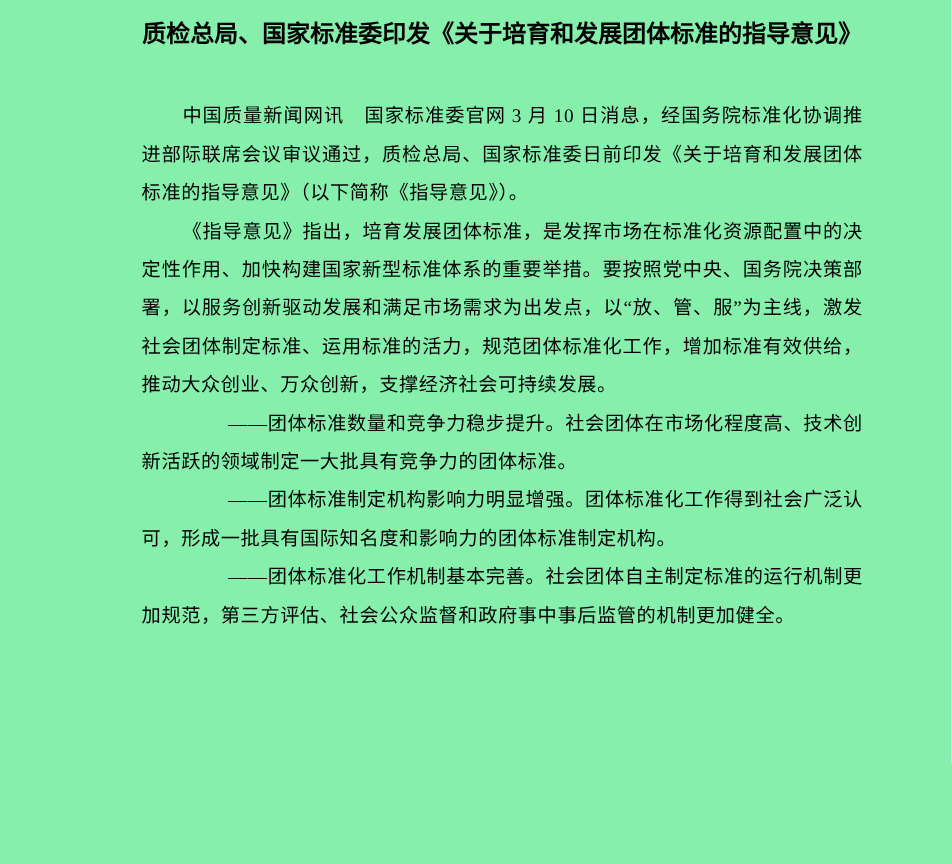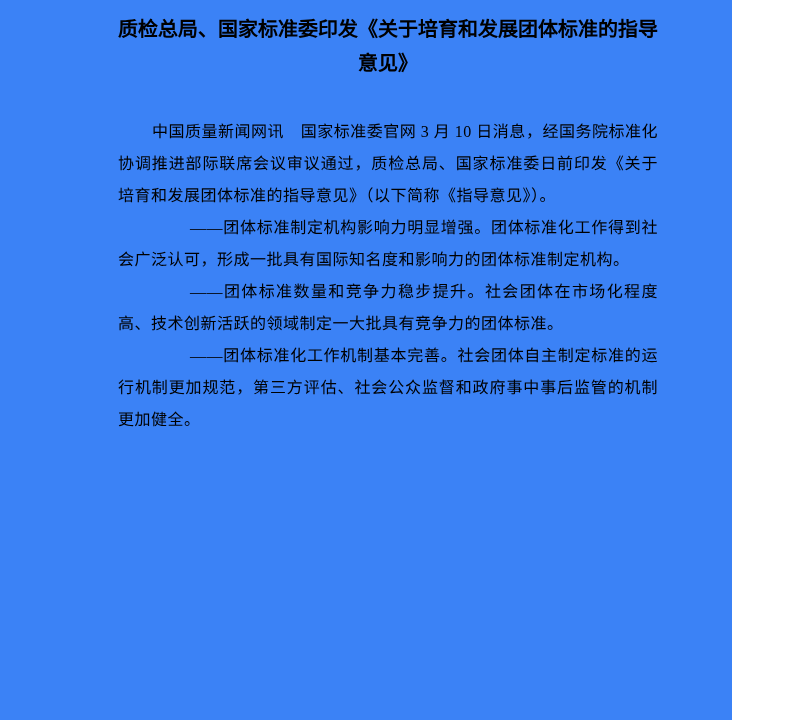--- a/index.html
+++ b/index.html
@@ -9,24 +9,24 @@
   }
   body {
     width: 793px;
     height: 720px;
     overflow: hidden;
     font-family: "Liberation Serif", "DejaVu Serif", serif;
     color: #000000;
   }
   .page {
     box-sizing: border-box;
-    width: 732px;
+    width: 793px;
     height: 720px;
     padding: 12px 74px 0 118px;
-    background: #3b82f6;
+    background: #86efac;
   }
   .doc-title {
     margin: 0 0 36px 0;
     font-size: 20px;
     line-height: 34px;
     font-weight: bold;
     text-align: center;
     color: #000000;
   }
   .doc-paragraph {
@@ -41,21 +41,22 @@
   .indent-deep   { text-indent: 72px; }
 </style>
 </head>
 <body>
 
 <div class="page">
   <h1 class="doc-title">质检总局、国家标准委印发《关于培育和发展团体标准的指导意见》</h1>
 
   <p class="doc-paragraph indent-normal">中国质量新闻网讯　国家标准委官网 3 月 10 日消息，经国务院标准化协调推进部际联席会议审议通过，质检总局、国家标准委日前印发《关于培育和发展团体标准的指导意见》（以下简称《指导意见》）。</p>
 
+  <p class="doc-paragraph indent-normal">《指导意见》指出，培育发展团体标准，是发挥市场在标准化资源配置中的决定性作用、加快构建国家新型标准体系的重要举措。要按照党中央、国务院决策部署，以服务创新驱动发展和满足市场需求为出发点，以“放、管、服”为主线，激发社会团体制定标准、运用标准的活力，规范团体标准化工作，增加标准有效供给，推动大众创业、万众创新，支撑经济社会可持续发展。</p>
 
 
+  <p class="doc-paragraph indent-deep">——团体标准数量和竞争力稳步提升。社会团体在市场化程度高、技术创新活跃的领域制定一大批具有竞争力的团体标准。</p>
+
   <p class="doc-paragraph indent-deep">——团体标准制定机构影响力明显增强。团体标准化工作得到社会广泛认可，形成一批具有国际知名度和影响力的团体标准制定机构。</p>
-
-  <p class="doc-paragraph indent-deep">——团体标准数量和竞争力稳步提升。社会团体在市场化程度高、技术创新活跃的领域制定一大批具有竞争力的团体标准。</p>
 
   <p class="doc-paragraph indent-deep">——团体标准化工作机制基本完善。社会团体自主制定标准的运行机制更加规范，第三方评估、社会公众监督和政府事中事后监管的机制更加健全。</p>
 
 </div>
 
 </body></html>

